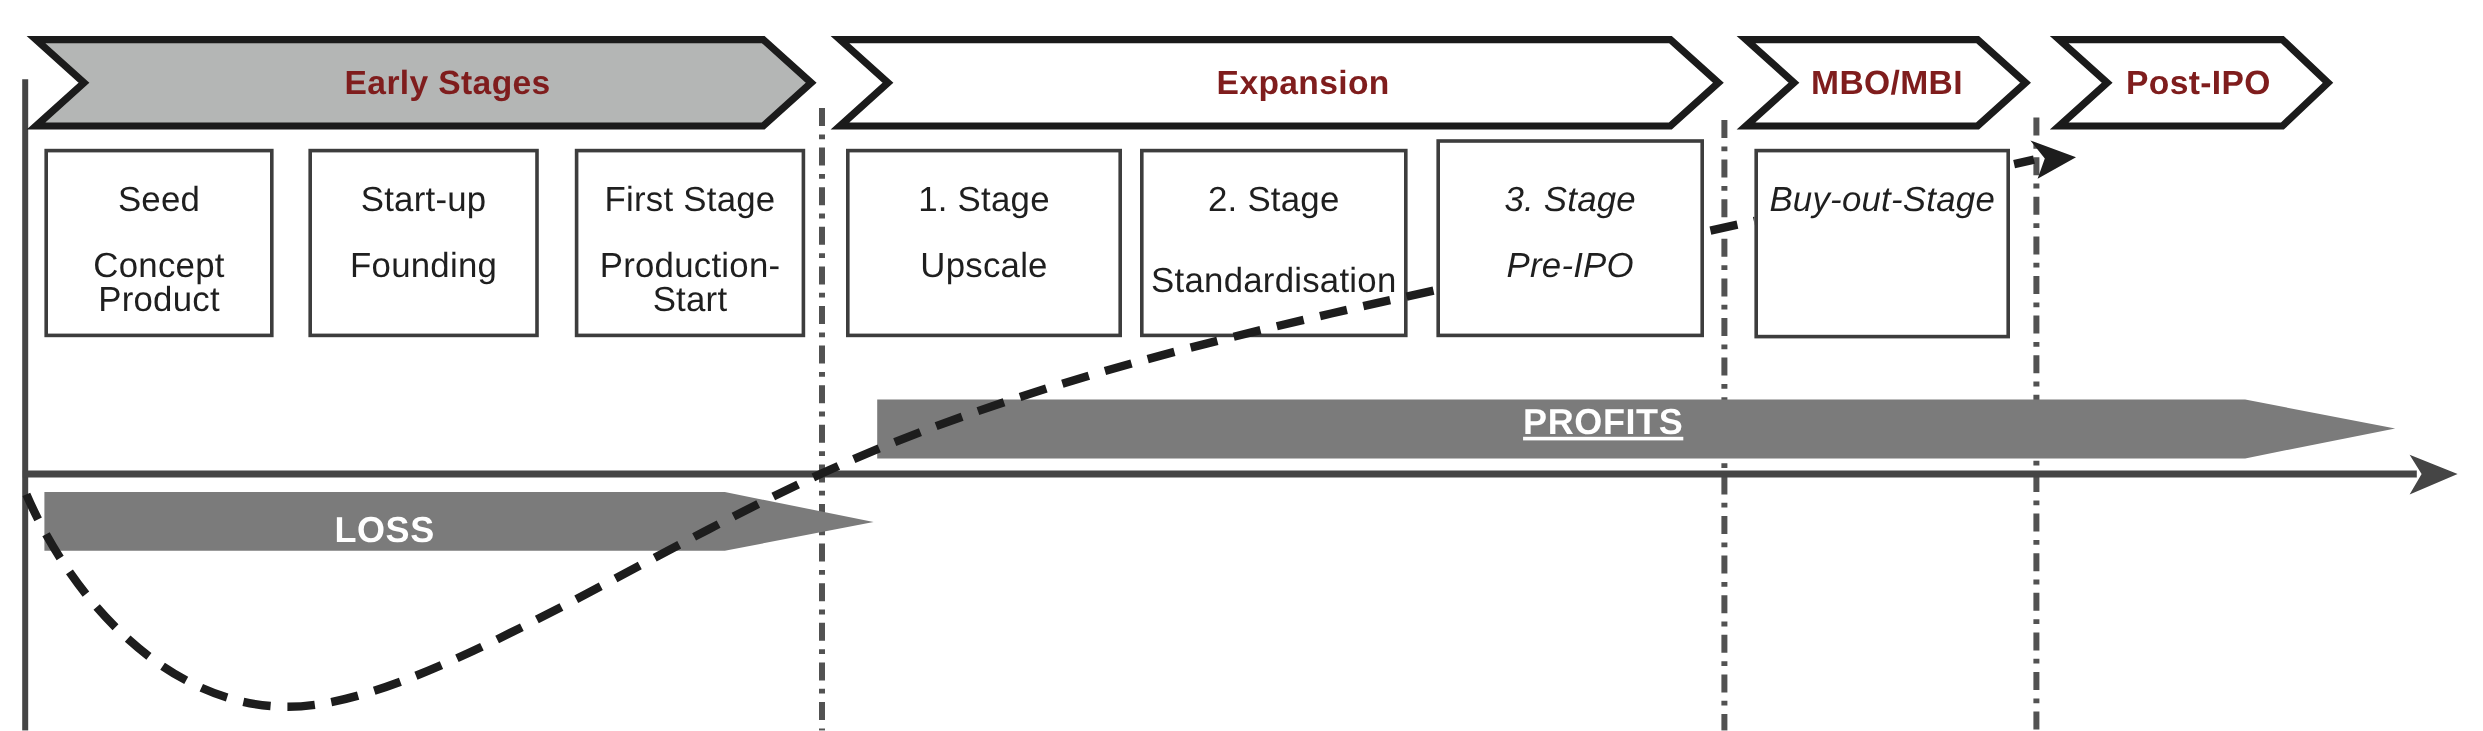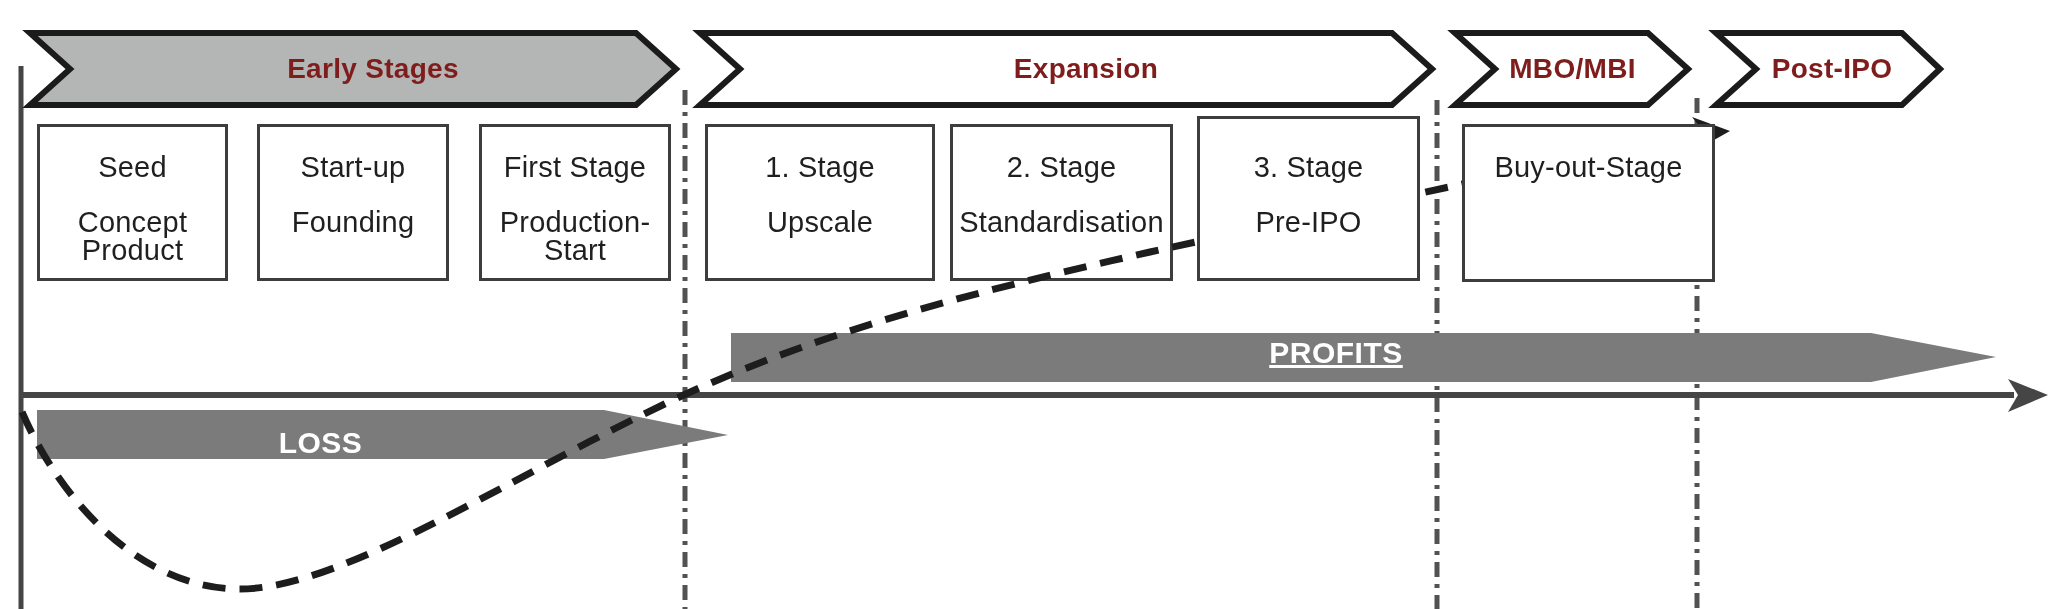--- a/index.html
+++ b/index.html
@@ -22,21 +22,21 @@
     display:flex;flex-direction:column;align-items:center;
     text-align:center;
     color:#1f1f1f;
     font-size:29px;
     line-height:28px;
     letter-spacing:.2px;
     z-index:2;
   }
   .stage-box .title{margin-top:26px;}
   .stage-box .subtitle{margin-top:27px;white-space:pre-line;}
-  .stage-box.overcurve{z-index:4;}
+  .stage-box.overcurve{z-index:4;font-style:italic;}
 
   
   .phase-label{
     position:absolute;
     top:33px;height:72px;
     display:flex;align-items:center;justify-content:center;
     font-size:28px;font-weight:600;color:#7f1d1d;
     letter-spacing:.3px;
     z-index:5;
   }
@@ -87,39 +87,39 @@
 Start</div>
   </div>
   <div class="stage-box" style="left:257px;top:124px;width:192px;height:157px;">
     <div class="title">Start-up</div>
     <div class="subtitle">Founding</div>
   </div>
   <div class="stage-box" style="left:705px;top:124px;width:230px;height:157px;">
     <div class="title">1. Stage</div>
     <div class="subtitle">Upscale</div>
   </div>
-  <div class="stage-box" style="left:950px;top:124px;width:223px;height:157px;">
+  <div class="stage-box" style="left:950px;top:124px;width:223px;height:157px;gap:12px;">
     <div class="title">2. Stage</div>
     <div class="subtitle">Standardisation</div>
   </div>
 
   <svg class="layer" viewBox="0 0 2069 609" width="2069" height="609" style="z-index:3;">
     <path d="M 22 412
              C 60 500, 140 589, 240 589
              C 345 589, 520 470, 686 394
              C 830 328, 990 288, 1150 252
              C 1310 217, 1520 172, 1695 133" fill="none" stroke="#1d1d1d" stroke-width="7" stroke-dasharray="23 14"></path>
     <polygon points="1692,117 1730,131 1698,149 1704,132" fill="#1d1d1d"></polygon>
   </svg>
 
   <div class="stage-box overcurve" style="left:1197px;top:116px;width:223px;height:165px;padding-top:8px;">
     <div class="title">3. Stage</div>
     <div class="subtitle">Pre-IPO</div>
   </div>
-  <div class="stage-box overcurve" style="left:1462px;top:124px;width:253px;height:158px;text-align:center;">
+  <div class="stage-box overcurve" style="left:1462px;top:124px;width:213px;height:158px;text-align:center;">
     <div class="title">Buy-out-Stage</div>
   </div>
 
   <div class="phase-label" style="left:70px;width:606px;">Early Stages</div>
   <div class="phase-label" style="left:740px;width:692px;">Expansion</div>
   <div class="phase-label" style="left:1480px;width:185px;">MBO/MBI</div>
   <div class="phase-label" style="left:1742px;width:180px;">Post-IPO</div>
 
   <div class="bar-label" style="left:37px;top:418px;width:567px;height:49px;">LOSS</div>
   <div class="bar-label" style="left:766px;top:333px;width:1140px;height:39px;text-decoration:underline;">PROFITS</div>

